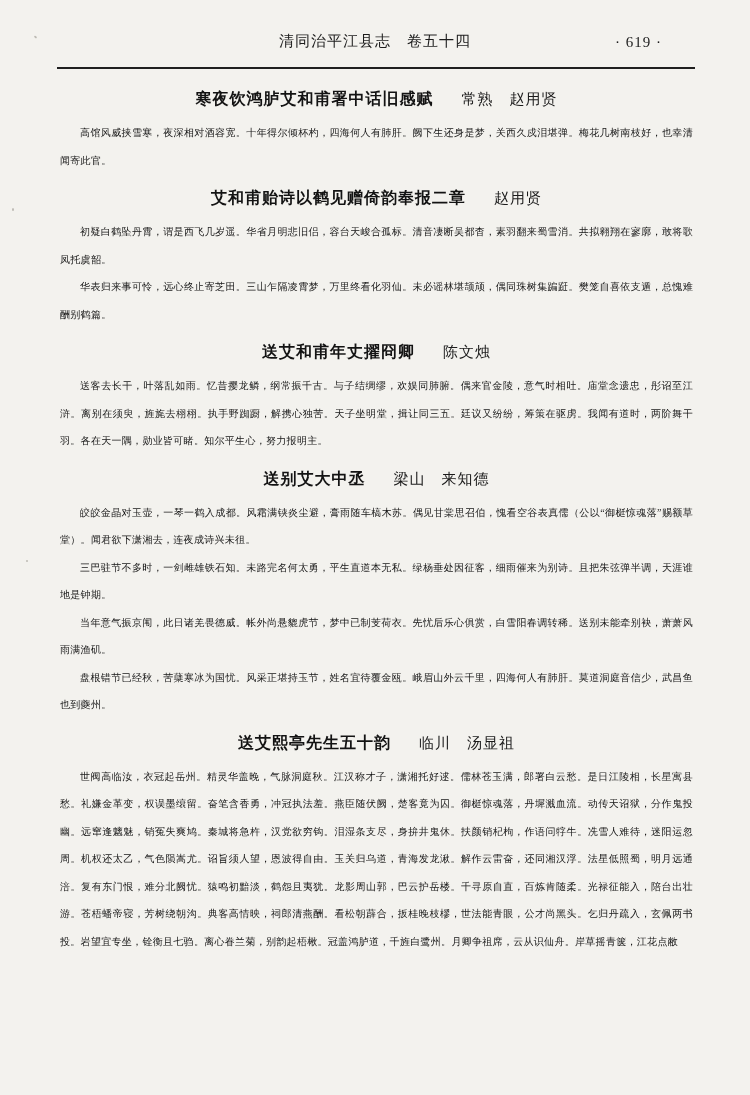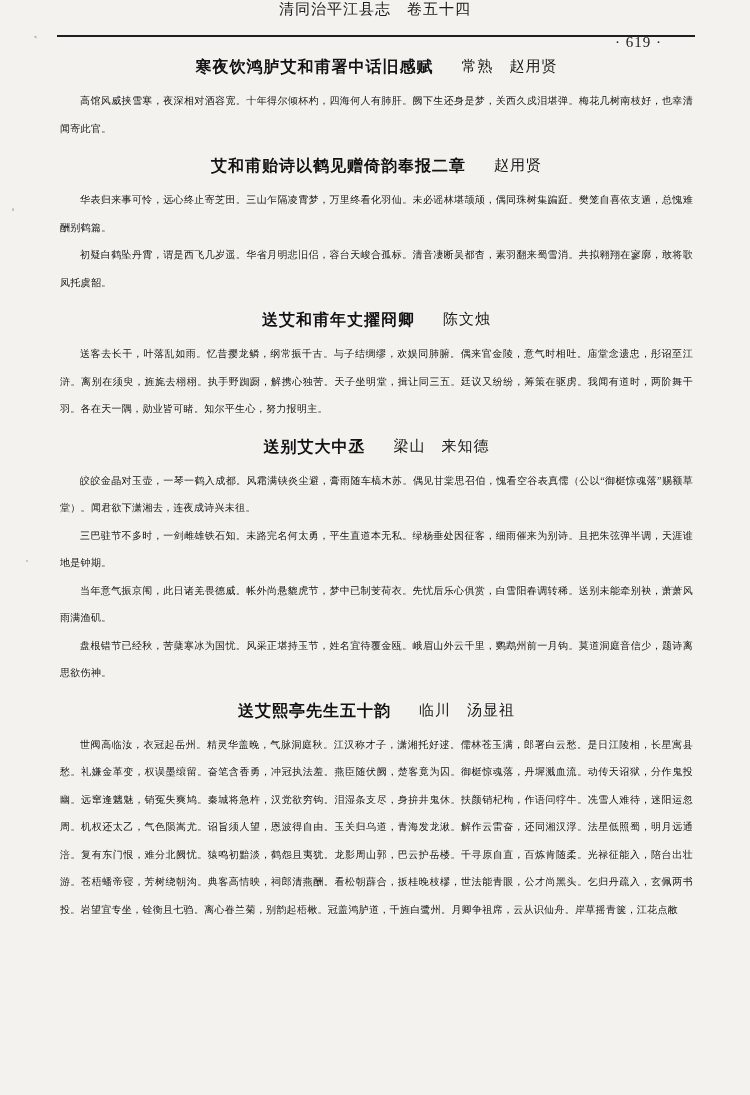--- a/index.html
+++ b/index.html
@@ -11,20 +11,21 @@
   .page{
     position:relative;
     width:750px;height:1095px;
     background:#f3f2ee;
     color:#161616;
     overflow:hidden;
   }
   .page-header{
     position:relative;
     height:32px;
+    padding-top:32px;
   }
   .header-title{
     text-align:center;
     font-size:15px;
     letter-spacing:1px;
     color:#1c1c1c;
   }
   .page-number{
     position:absolute;
     top:34px;
@@ -37,21 +38,21 @@
     margin:3px 55px 0 57px;
     border-top:2px solid #1f1f1f;
     height:0;
   }
   .content{
     padding:6px 57px 0 60px;
   }
   .title-row{
     display:flex;
     justify-content:center;
-    align-items:flex-start;
+    align-items:center;
     gap:28px;
     margin:14px 0 9px 0;
     white-space:nowrap;
   }
   .poem-title{
     font-family:"Liberation Sans","DejaVu Sans",sans-serif;
     font-weight:700;
     font-size:16px;
     letter-spacing:1px;
     color:#131313;
@@ -99,41 +100,41 @@
         <span class="poem-author">常熟　赵用贤</span>
       </div>
       <p class="para">高馆风威挟雪寒，夜深相对酒容宽。十年得尔倾杯杓，四海何人有肺肝。阙下生还身是梦，关西久戍泪堪弹。梅花几树南枝好，也幸清闻寄此官。</p>
     </section>
 
     <section>
       <div class="title-row">
         <span class="poem-title">艾和甫贻诗以鹤见赠倚韵奉报二章</span>
         <span class="poem-author">赵用贤</span>
       </div>
+      <p class="para">初疑白鹤坠丹霄，谓是西飞几岁遥。华省月明悲旧侣，容台天峻合孤标。清音凄断吴都杳，素羽翻来蜀雪消。共拟翱翔在寥廓，敢将歌凤托虞韶。</p>
       <p class="para">华表归来事可怜，远心终止寄芝田。三山乍隔凌霄梦，万里终看化羽仙。未必谣林堪颉颃，偶同珠树集蹁跹。樊笼自喜依支遁，总愧难酬别鹤篇。</p>
-      <p class="para">初疑白鹤坠丹霄，谓是西飞几岁遥。华省月明悲旧侣，容台天峻合孤标。清音凄断吴都杳，素羽翻来蜀雪消。共拟翱翔在寥廓，敢将歌凤托虞韶。</p>
     </section>
 
     <section>
       <div class="title-row">
         <span class="poem-title">送艾和甫年丈擢冏卿</span>
         <span class="poem-author">陈文烛</span>
       </div>
       <p class="para">送客去长干，叶落乱如雨。忆昔撄龙鳞，纲常振千古。与子结绸缪，欢娱同肺腑。偶来官金陵，意气时相吐。庙堂念遗忠，彤诏至江浒。离别在须臾，旌旄去栩栩。执手野踟蹰，解携心独苦。天子坐明堂，揖让同三五。廷议又纷纷，筹策在驱虏。我闻有道时，两阶舞干羽。各在天一隅，勋业皆可睹。知尔平生心，努力报明主。</p>
     </section>
 
     <section>
       <div class="title-row">
         <span class="poem-title">送别艾大中丞</span>
         <span class="poem-author">梁山　来知德</span>
       </div>
       <p class="para">皎皎金晶对玉壶，一琴一鹤入成都。风霜满铗炎尘避，膏雨随车槁木苏。偶见甘棠思召伯，愧看空谷表真儒（公以“御梃惊魂落”赐额草堂）。闻君欲下潇湘去，连夜成诗兴未徂。</p>
       <p class="para">三巴驻节不多时，一剑雌雄铁石知。未路完名何太勇，平生直道本无私。绿杨垂处因征客，细雨催来为别诗。且把朱弦弹半调，天涯谁地是钟期。</p>
       <p class="para">当年意气振京闱，此日诸羌畏德威。帐外尚悬貔虎节，梦中已制芰荷衣。先忧后乐心俱赏，白雪阳春调转稀。送别未能牵别袂，萧萧风雨满渔矶。</p>
-      <p class="para">盘根错节已经秋，苦蘖寒冰为国忧。风采正堪持玉节，姓名宜待覆金瓯。峨眉山外云千里，鹦鹉州前一月钩。莫道洞庭音信少，题诗离思欲伤神。</p>
+      <p class="para">盘根错节已经秋，苦蘖寒冰为国忧。风采正堪持玉节，姓名宜待覆金瓯。峨眉山外云千里，四海何人有肺肝。莫道洞庭音信少，武昌鱼也到夔州。</p>
     </section>
 
     <section>
       <div class="title-row">
         <span class="poem-title">送艾熙亭先生五十韵</span>
         <span class="poem-author">临川　汤显祖</span>
       </div>
       <p class="para">世阀高临汝，衣冠起岳州。精灵华盖晚，气脉洞庭秋。江汉称才子，潇湘托好逑。儒林苍玉满，郎署白云愁。是日江陵相，长星寓县愁。礼嫌金革变，权误墨缞留。奋笔含香勇，冲冠执法羞。燕臣随伏阙，楚客竟为囚。御梃惊魂落，丹墀溅血流。动传天诏狱，分作鬼投幽。远窜逢魑魅，销冤失爽鸠。秦城将急杵，汉党欲穷钩。泪湿条支尽，身拚井鬼休。扶颜销杞枸，作语问牸牛。冼雪人难待，迷阳运忽周。机权还太乙，气色陨嵩尤。诏旨须人望，恩波得自由。玉关归乌道，青海发龙湫。解作云雷奋，还同湘汉浮。法星低照蜀，明月远通涪。复有东门恨，难分北阙忧。猿鸣初黯淡，鹤怨且夷犹。龙影周山郭，巴云护岳楼。千寻原自直，百炼肯随柔。光禄征能入，陪台出壮游。苍梧蟠帝寝，芳树绕朝沟。典客高情映，祠郎清燕酬。看松朝薜合，扳桂晚枝樛，世法能青眼，公才尚黑头。乞归丹疏入，玄佩两书投。岩望宜专坐，铨衡且七驺。离心眷兰菊，别韵起梧楸。冠盖鸿胪道，千旌白鹭州。月卿争祖席，云从识仙舟。岸草摇青箧，江花点敝</p>
     </section>
 

